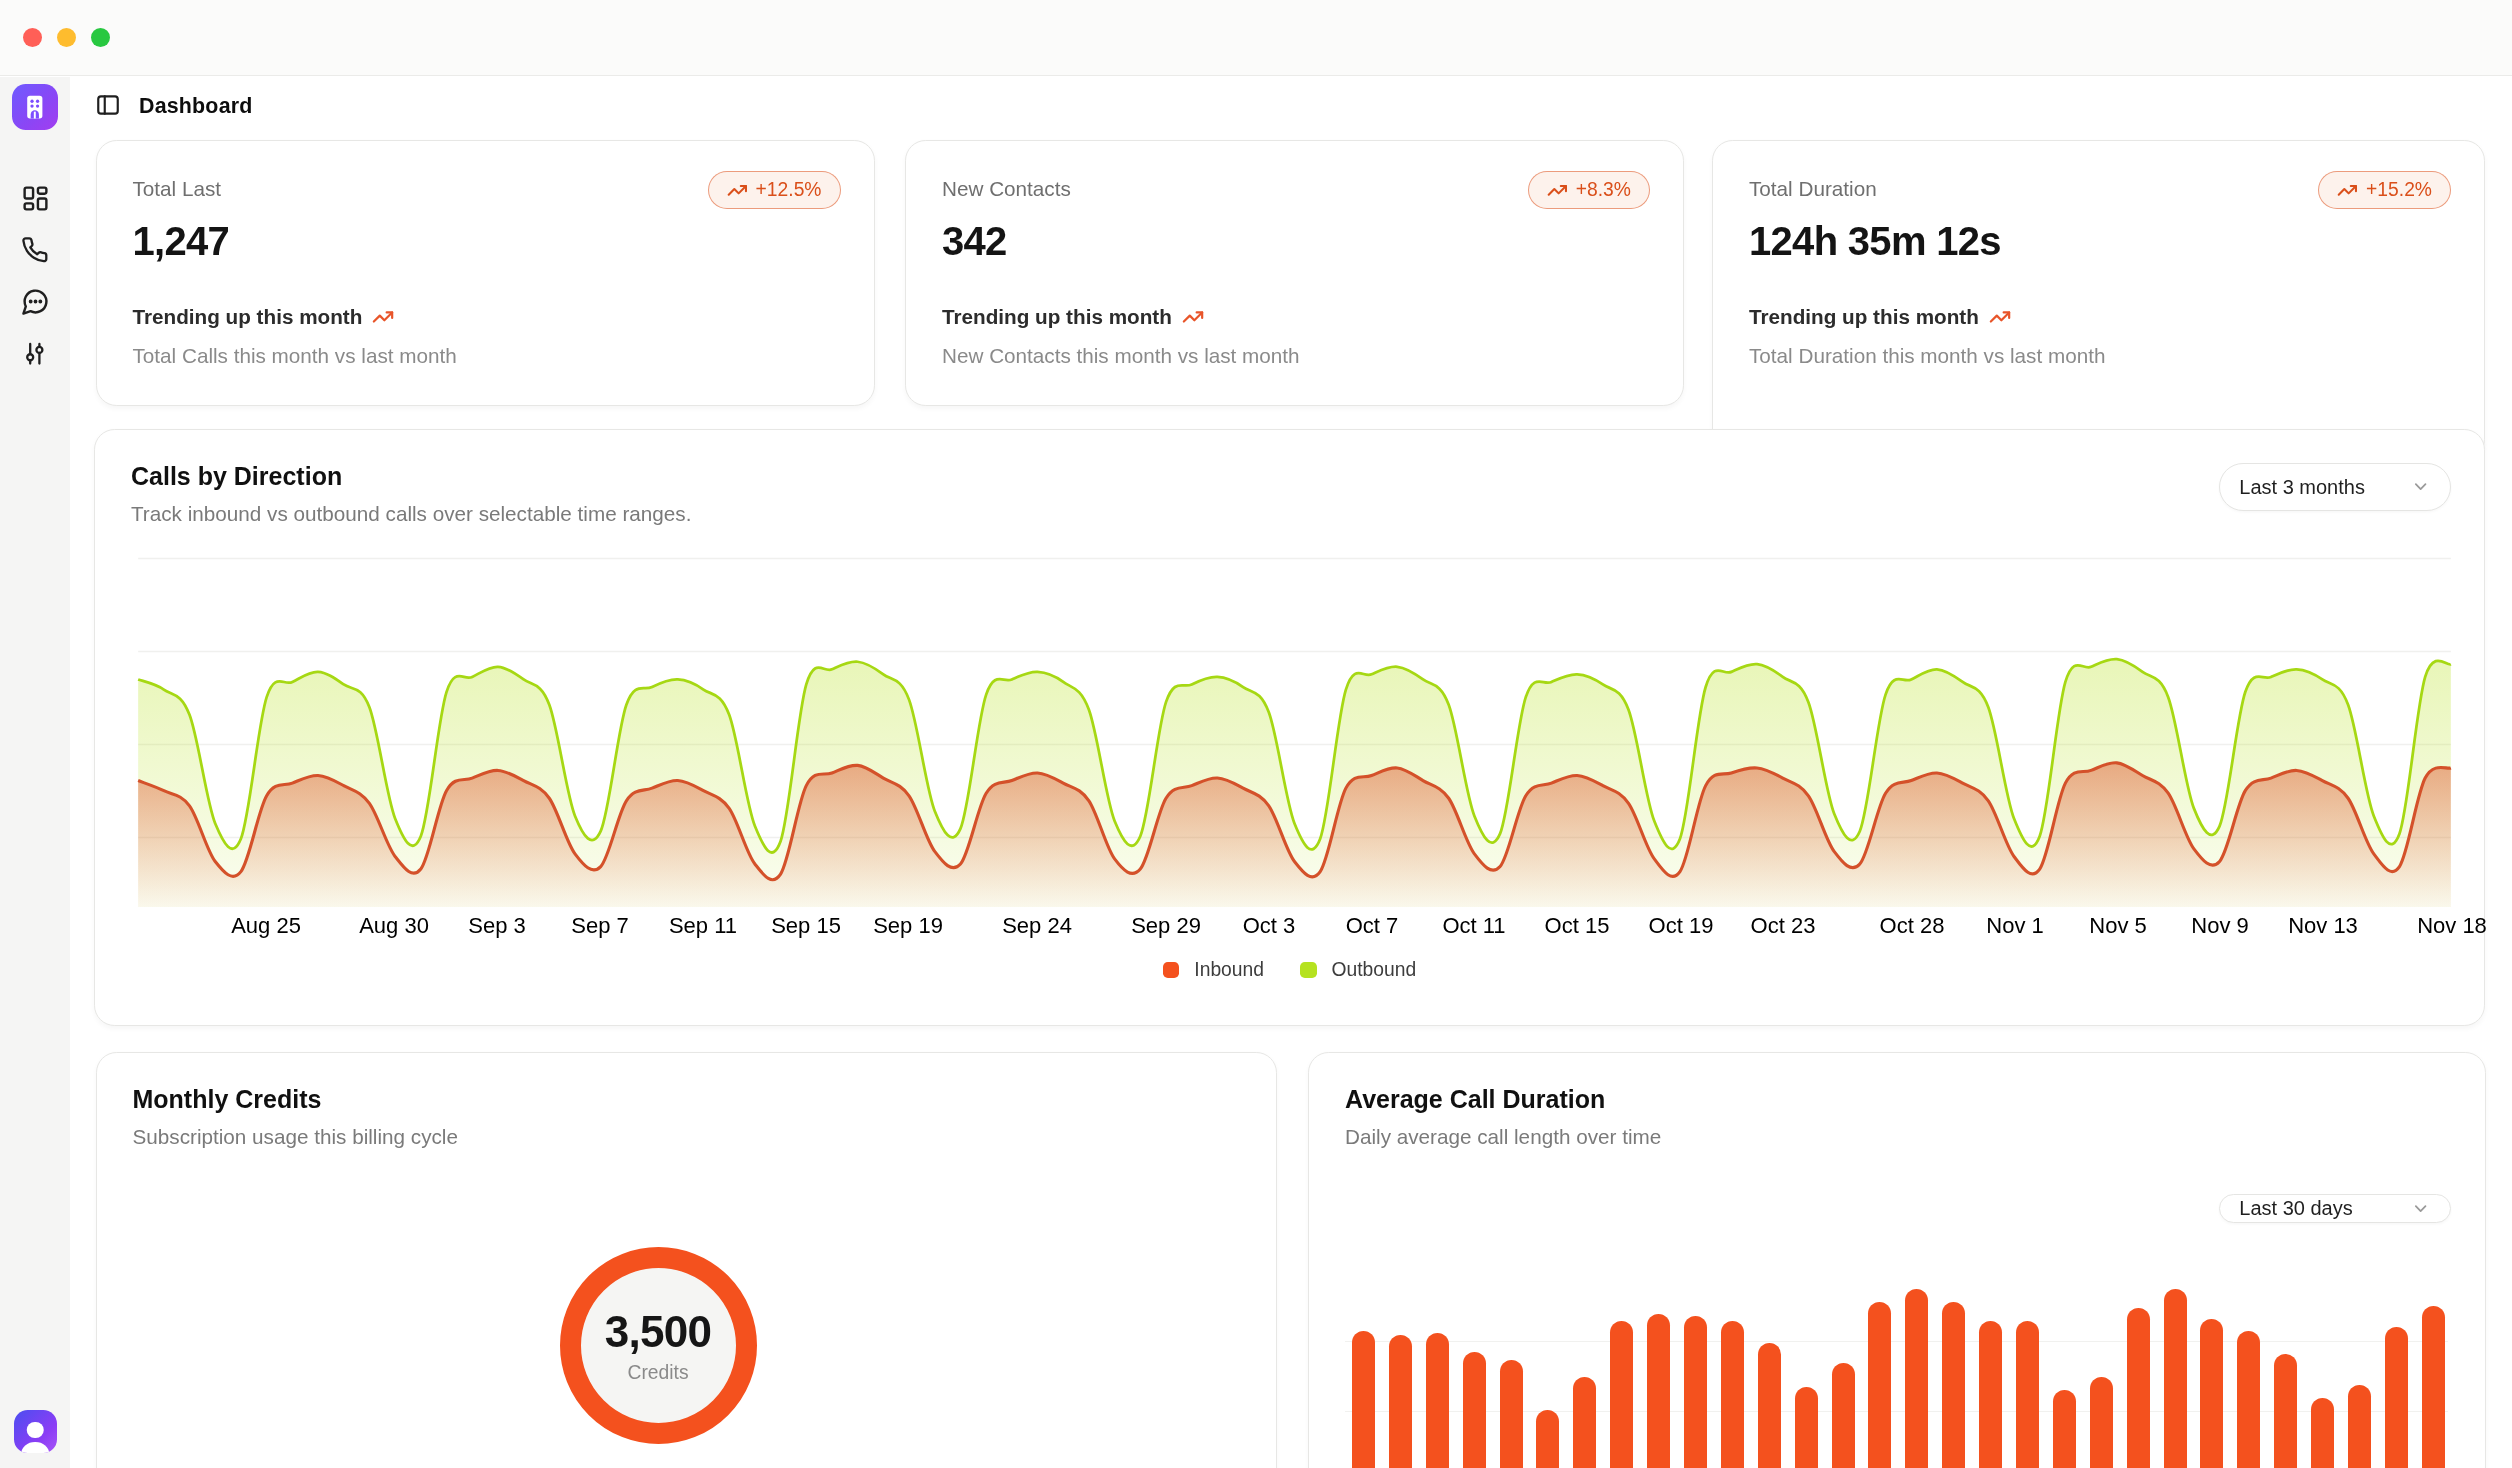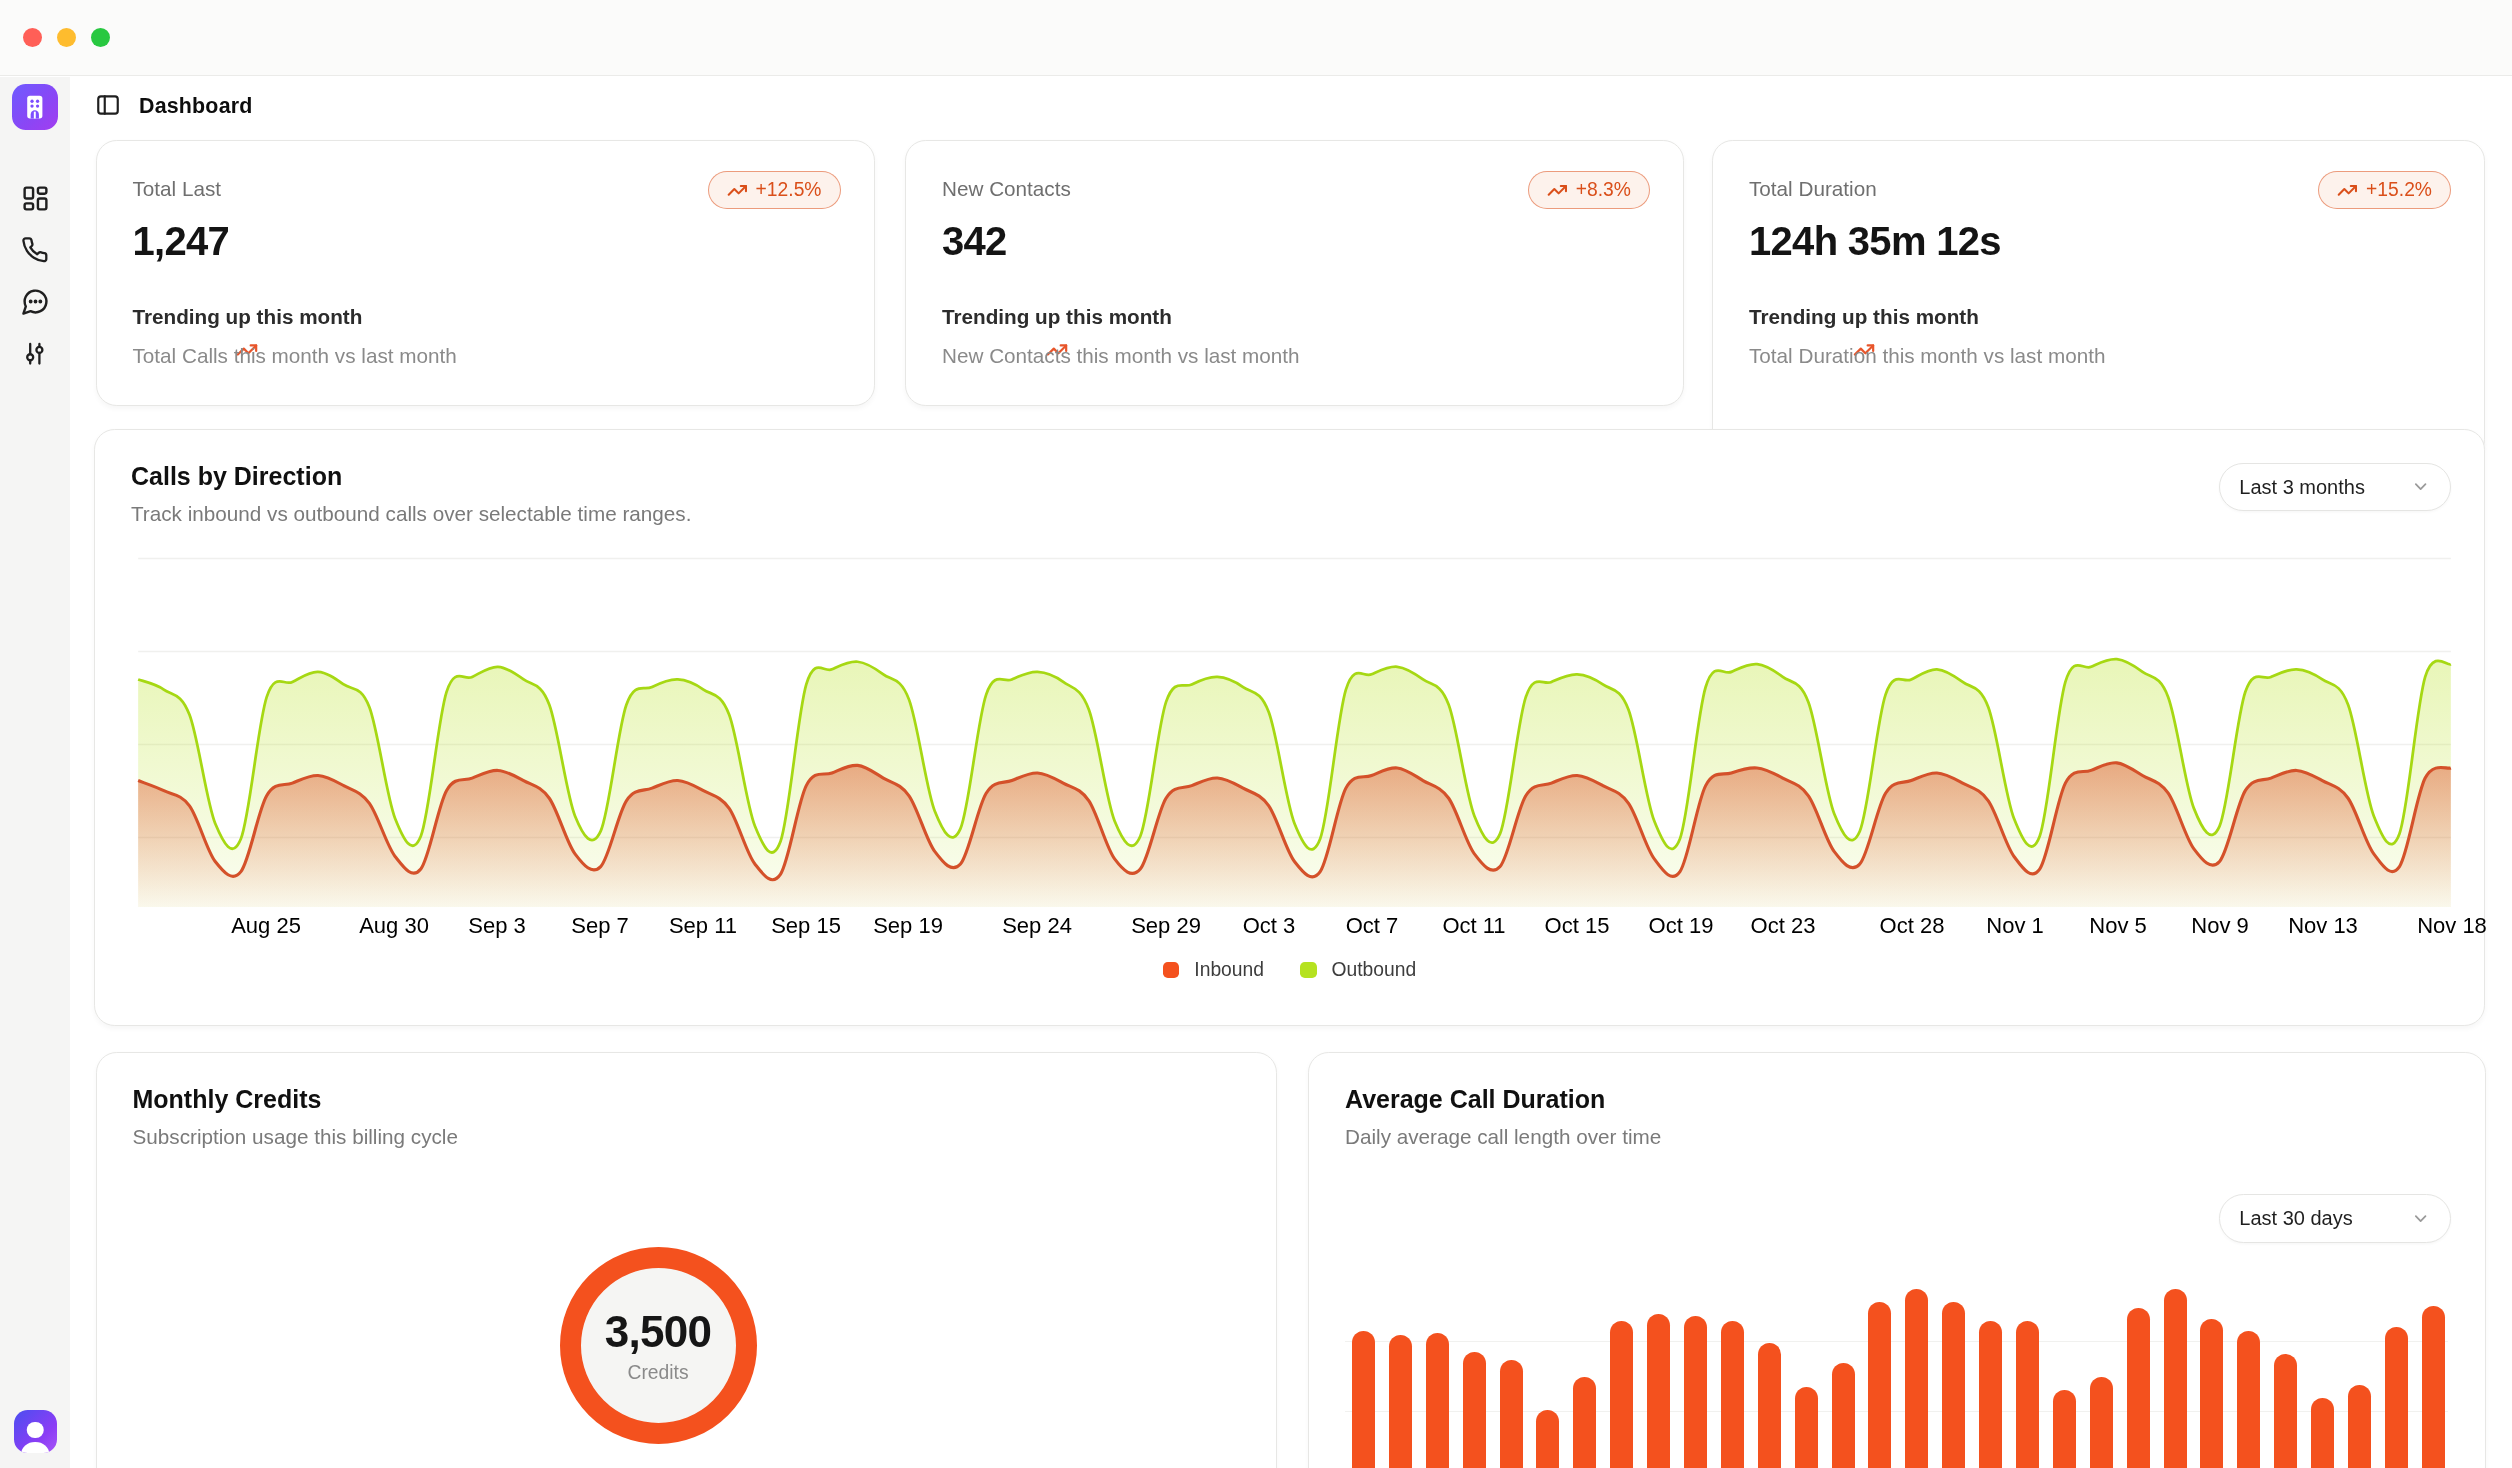--- a/index.html
+++ b/index.html
@@ -33,32 +33,32 @@
   .stat1 { left:25.5px;  top:63px; width:779px; height:266px; }
   .stat2 { left:835px; top:63px; width:779px; height:266px; }
   .stat3 { left:1642px; top:63px; width:773px; height:320px; }
   .stat-inner { position:relative; width:100%; height:100%; padding:36px; }
   .stat-label { font-size:20.7px; color:#6f6f6f; }
   .stat-value { font-size:40px; font-weight:700; color:#141414; letter-spacing:-0.7px; margin-top:18px; }
   .badge { position:absolute; right:33px; top:30px; display:inline-flex; align-items:center; gap:8.3px;
            border:1.4px solid rgba(222,83,33,.55); background:#fdf2ec; color:#da4f1a;
            font-size:19.3px; font-weight:500; border-radius:23.4px; padding:6.9px 18px; }
   .trendline { position:absolute; left:36px; top:164px; display:flex; align-items:center; gap:9.7px;
-               font-size:20.7px; font-weight:600; color:#2c2c2c;flex-direction:column; }
+               font-size:20.7px; font-weight:600; color:#2c2c2c; }
   .stat-desc { position:absolute; left:36px; top:203px; font-size:20.7px; color:#8a8a8a; }
   
   .area-card { left:24px; top:352px; width:2391px; height:597px; }
   .card-title { font-size:25px; font-weight:700; color:#101010; }
   .card-sub { font-size:20.7px; color:#7a7a7a; margin-top:11px; }
   .area-head { position:absolute; left:36px; top:32px; }
   .select-btn { position:absolute; display:flex; align-items:center; justify-content:space-between;
                 border:1.4px solid #e5e5e3; border-radius:25px; background:#fff; cursor:pointer;
                 box-shadow:0 1.4px 2.8px rgba(0,0,0,.03); padding:0 19.3px; font-size:20px; color:#1f1f1f; }
   .sel-area { right:33px; top:33px; width:232px; height:48px; }
-  .sel-dur { right:34px; top:141px; width:232px; height:49px; }
+  .sel-dur { right:34px; top:141px; width:232px; height:29px; }
   .plot { position:absolute; left:42px; top:123px; width:2315px; height:354px; }
   .axis-row { position:absolute; left:42px; top:483px; width:2315px; height:27.6px; }
   .axis-row span { position:absolute; transform:translateX(-50%); font-size:22px; color:#000000; white-space:nowrap; }
   .legend { position:absolute; left:0; top:529px; width:100%; display:flex; justify-content:center; gap:36px; }
   .legend-item { display:flex; align-items:center; gap:15px; font-size:19.3px; color:#3d3d3d; }
   .swatch { width:16.5px; height:16.5px; border-radius:4.8px; }
   
   .credits-card { left:25.5px; top:975px; width:1181px; height:545px; }
   .duration-card { left:1238px; top:975px; width:1178px; height:545px; }
   .bcard-head { position:absolute; left:36px; top:32px; }

